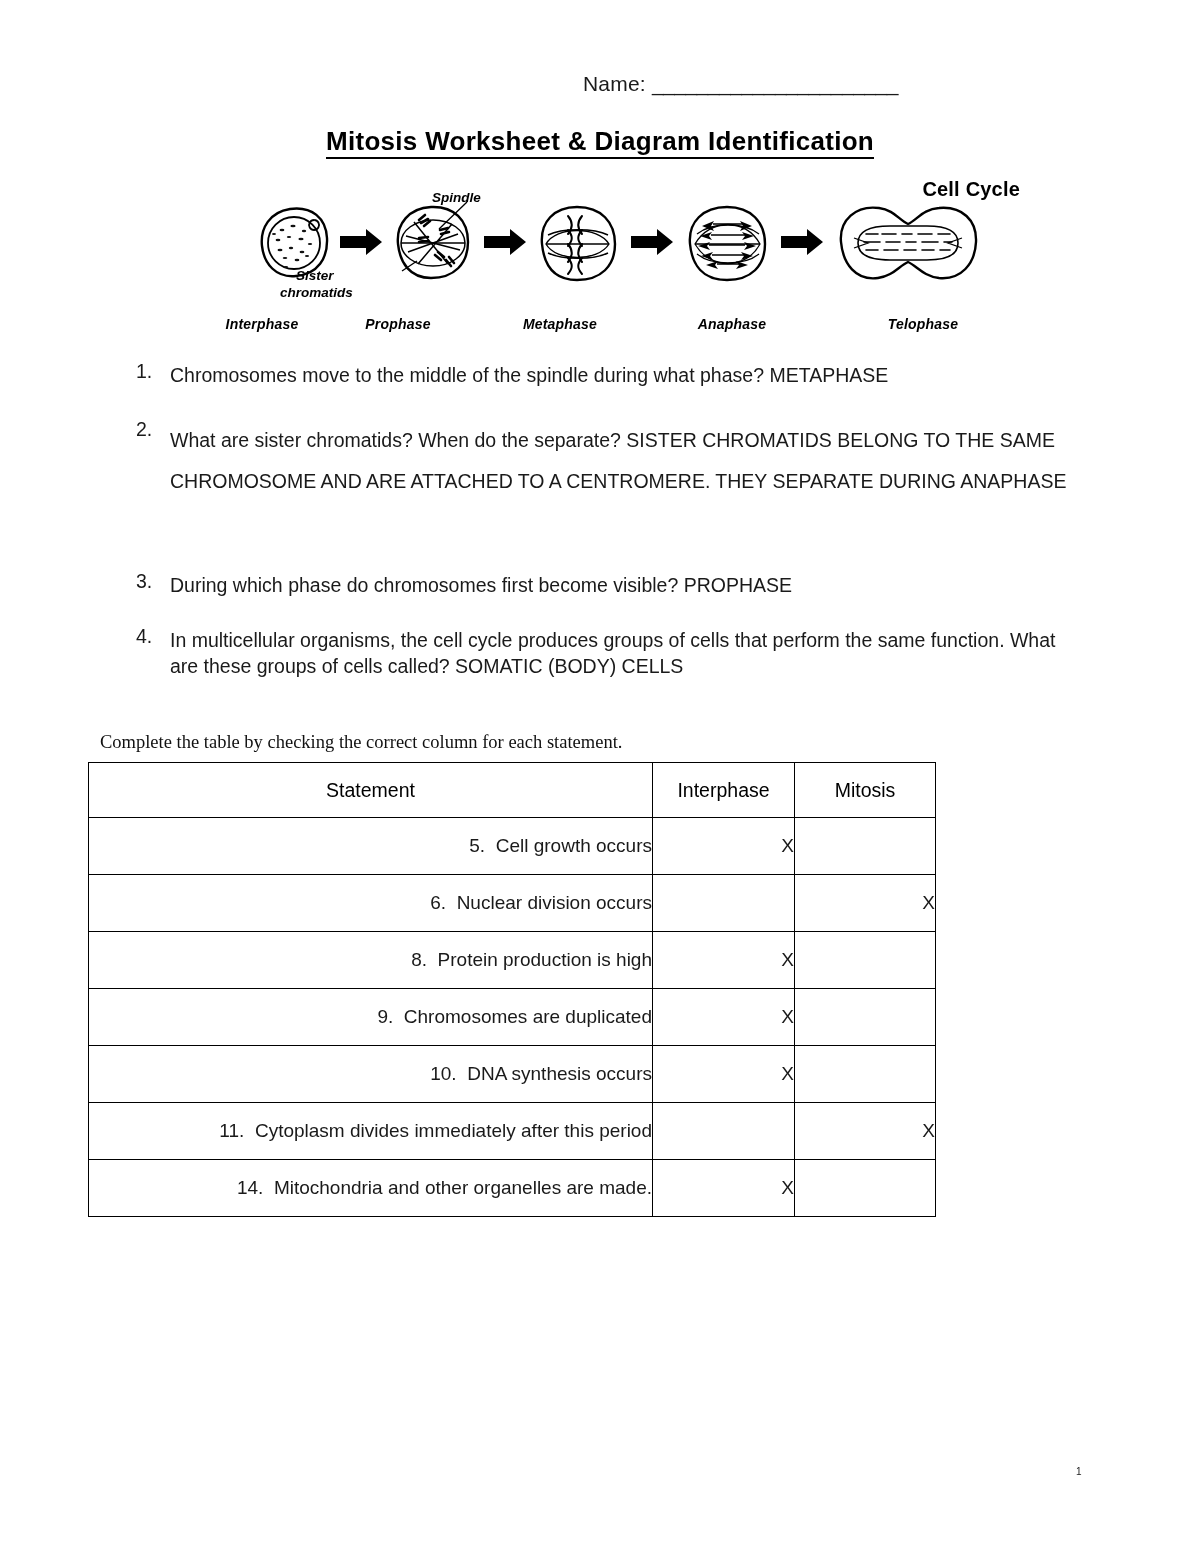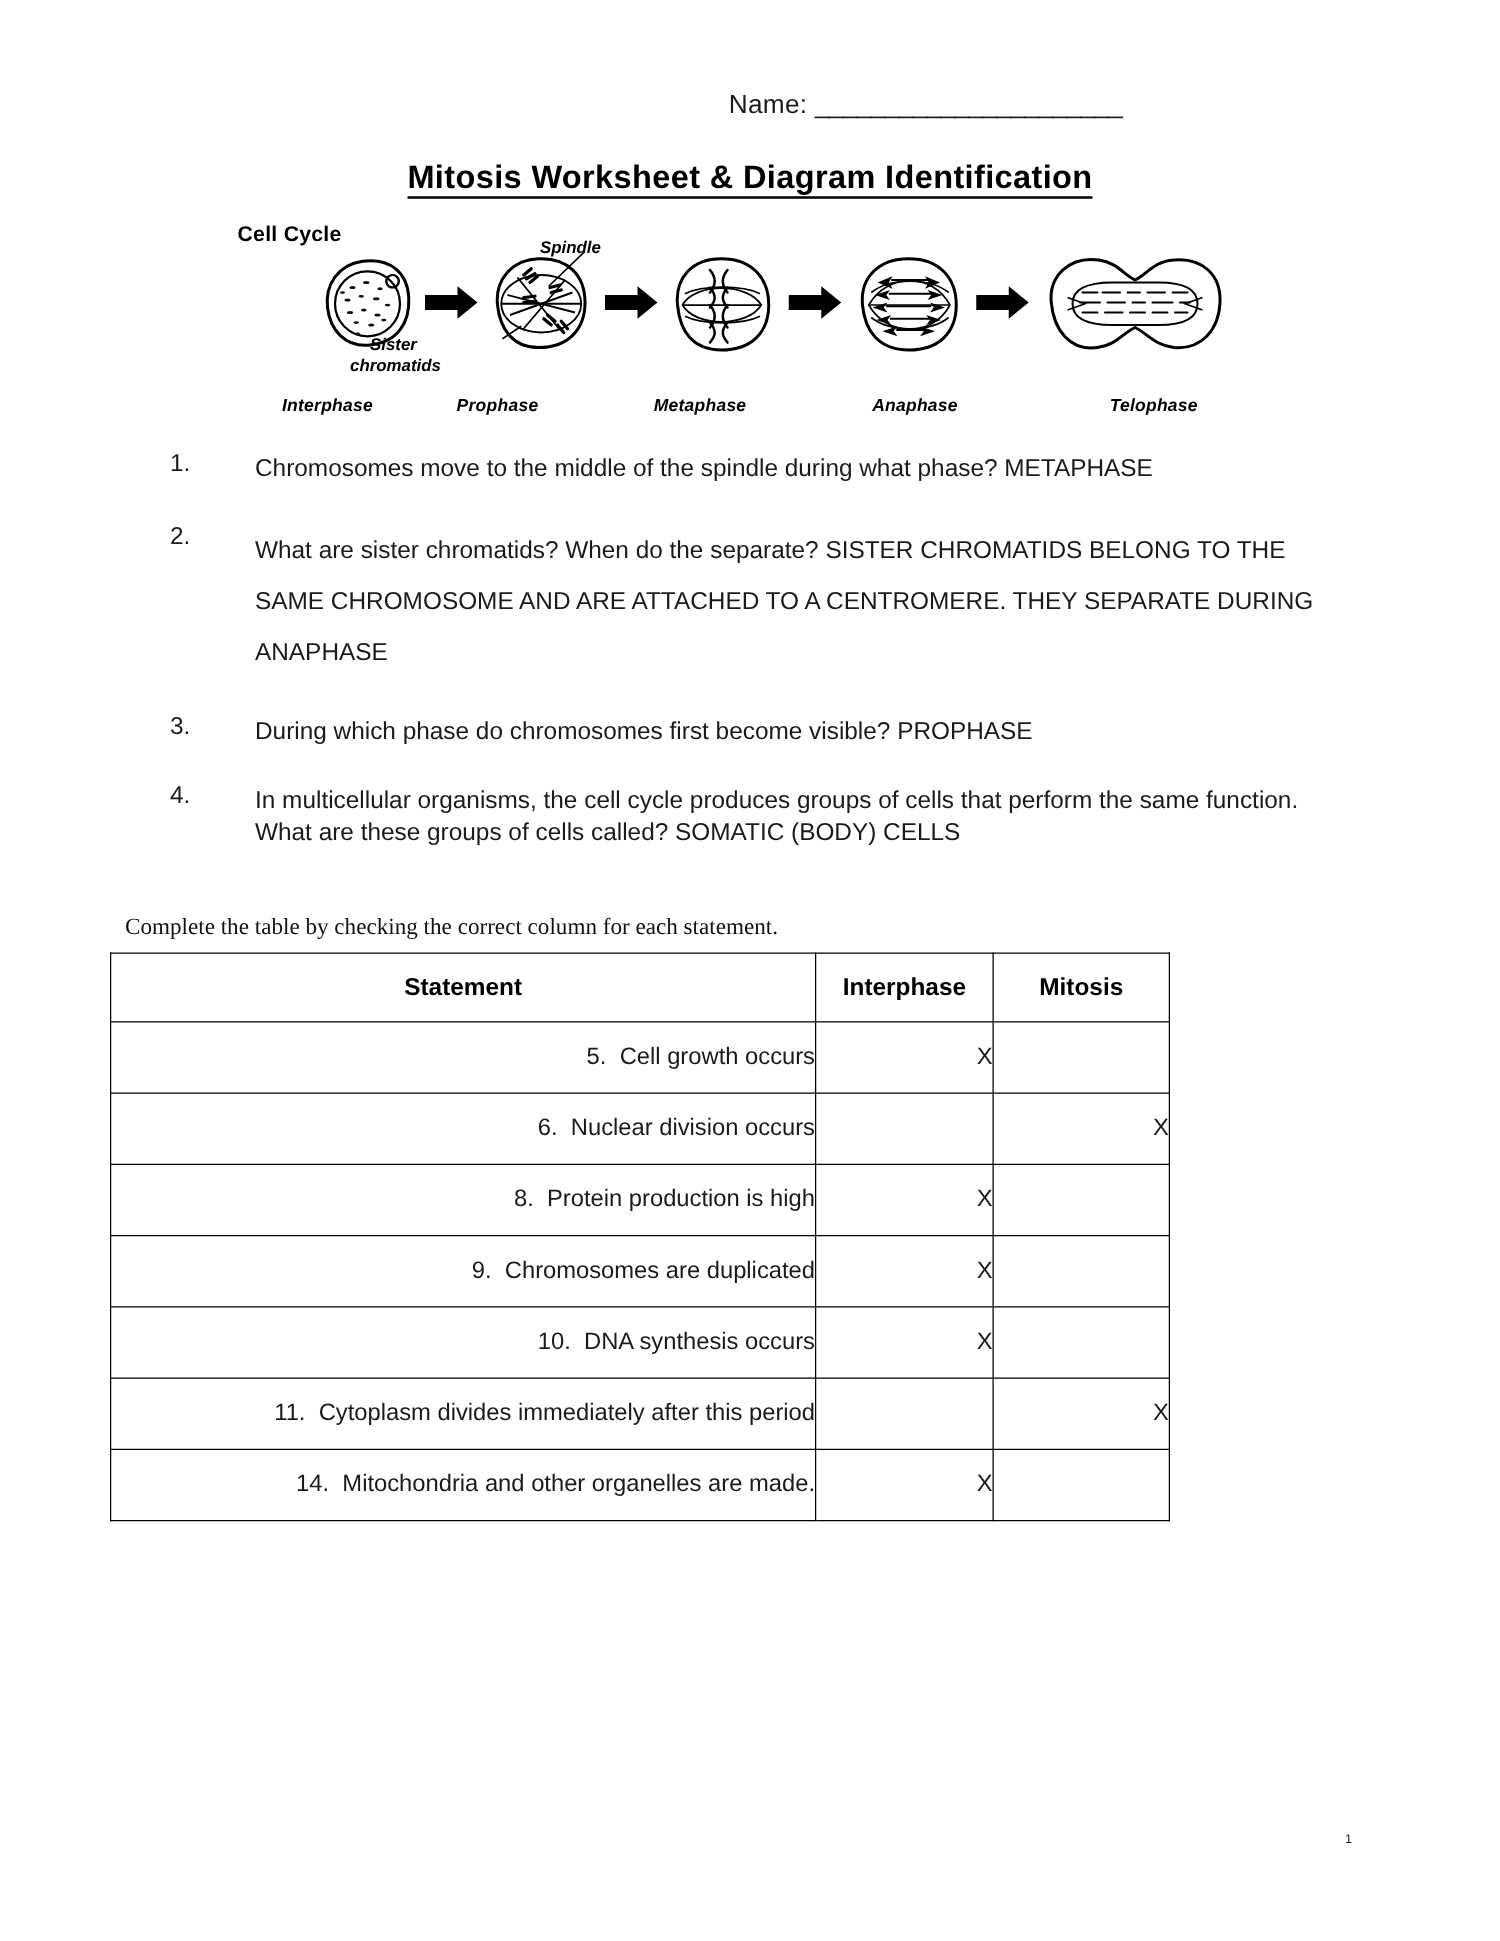--- a/index.html
+++ b/index.html
@@ -61,22 +61,22 @@
     left: 190px;
     top: 168px;
     width: 830px;
     height: 180px;
   }
   .diagram-title {
     position: absolute;
     left: 0;
     right: 0;
     top: 10px;
-    text-align: left;
-    font-size: 17px;
+    text-align: right;
+    font-size: 20px;
     font-weight: bold;
     letter-spacing: 0.2px;
   }
   .diagram svg {
     position: absolute;
     left: 0;
     top: 0;
   }
   .phase-labels {
     position: absolute;
@@ -116,21 +116,20 @@
     font-size: 19.5px;
     color: #1a1a1a;
     line-height: 1.0;
   }
   .q .num {
     width: 34px;
     flex: 0 0 34px;
   }
   .q .body {
     flex: 1 1 auto;
-    margin-left: 34px;
   }
   .q.spaced .body { line-height: 2.1; }
   .q.tight  .body { line-height: 1.35; }
 
   
   .table-note {
     position: absolute;
     left: 100px;
     top: 732px;
     font-family: "Liberation Serif", serif;
@@ -152,21 +151,21 @@
   table.check-table td {
     border: 1.5px solid #000;
     padding: 0;
     font-size: 19px;
     color: #1a1a1a;
     vertical-align: middle;
     text-align: right;
   }
   table.check-table th {
     font-size: 19.5px;
-    font-weight: bold;
+    font-weight: normal;
     text-align: center;
     height: 54px;
     color: #000;
   }
   .col-statement { width: 564px; }
   .col-inter     { width: 142px; }
   .col-mito      { width: 141px; }
 
   td.stmt {
     height: 56px;

